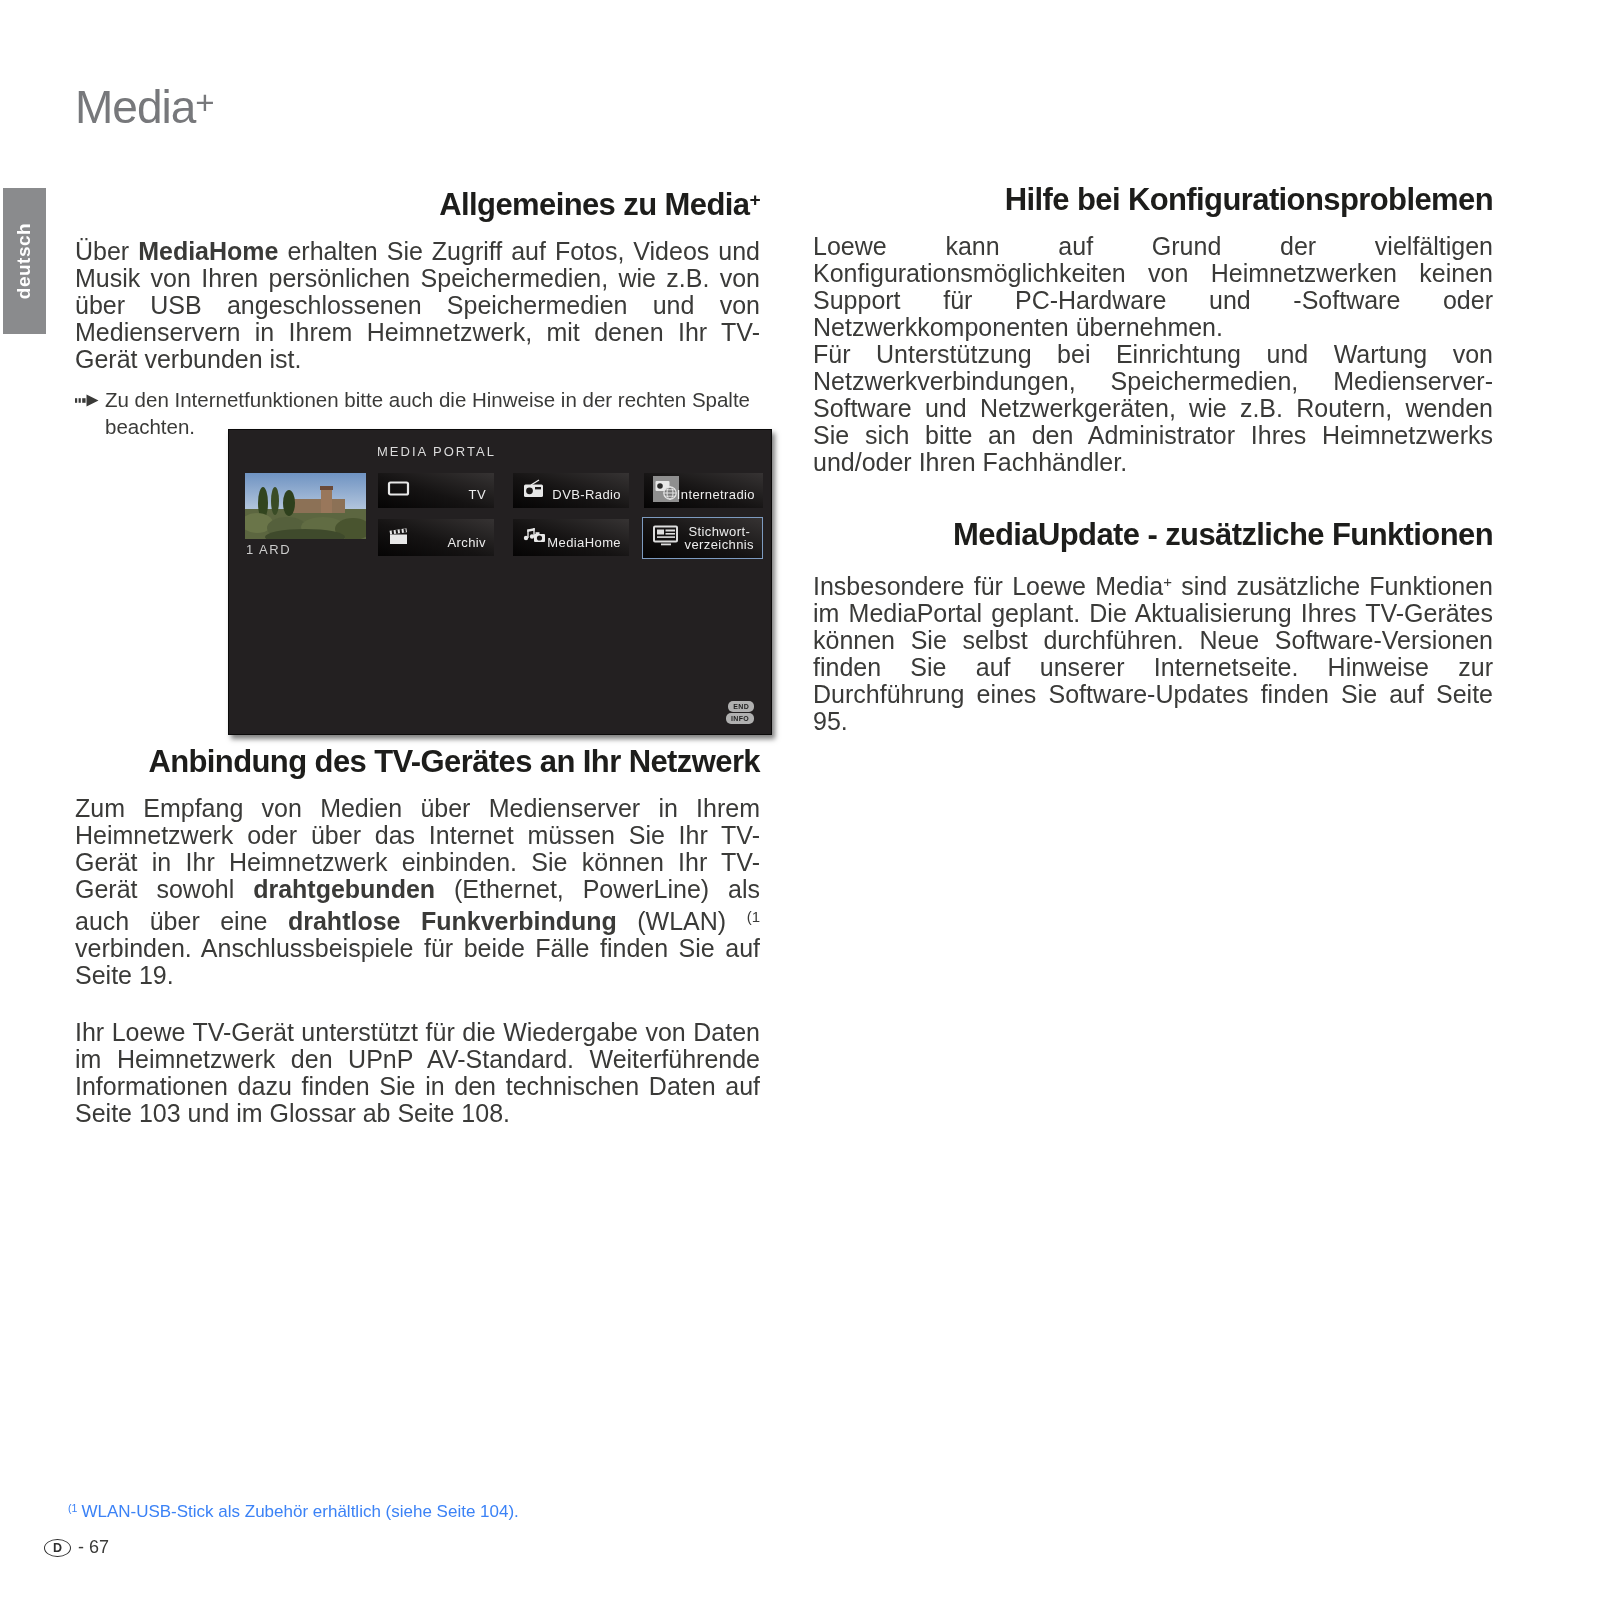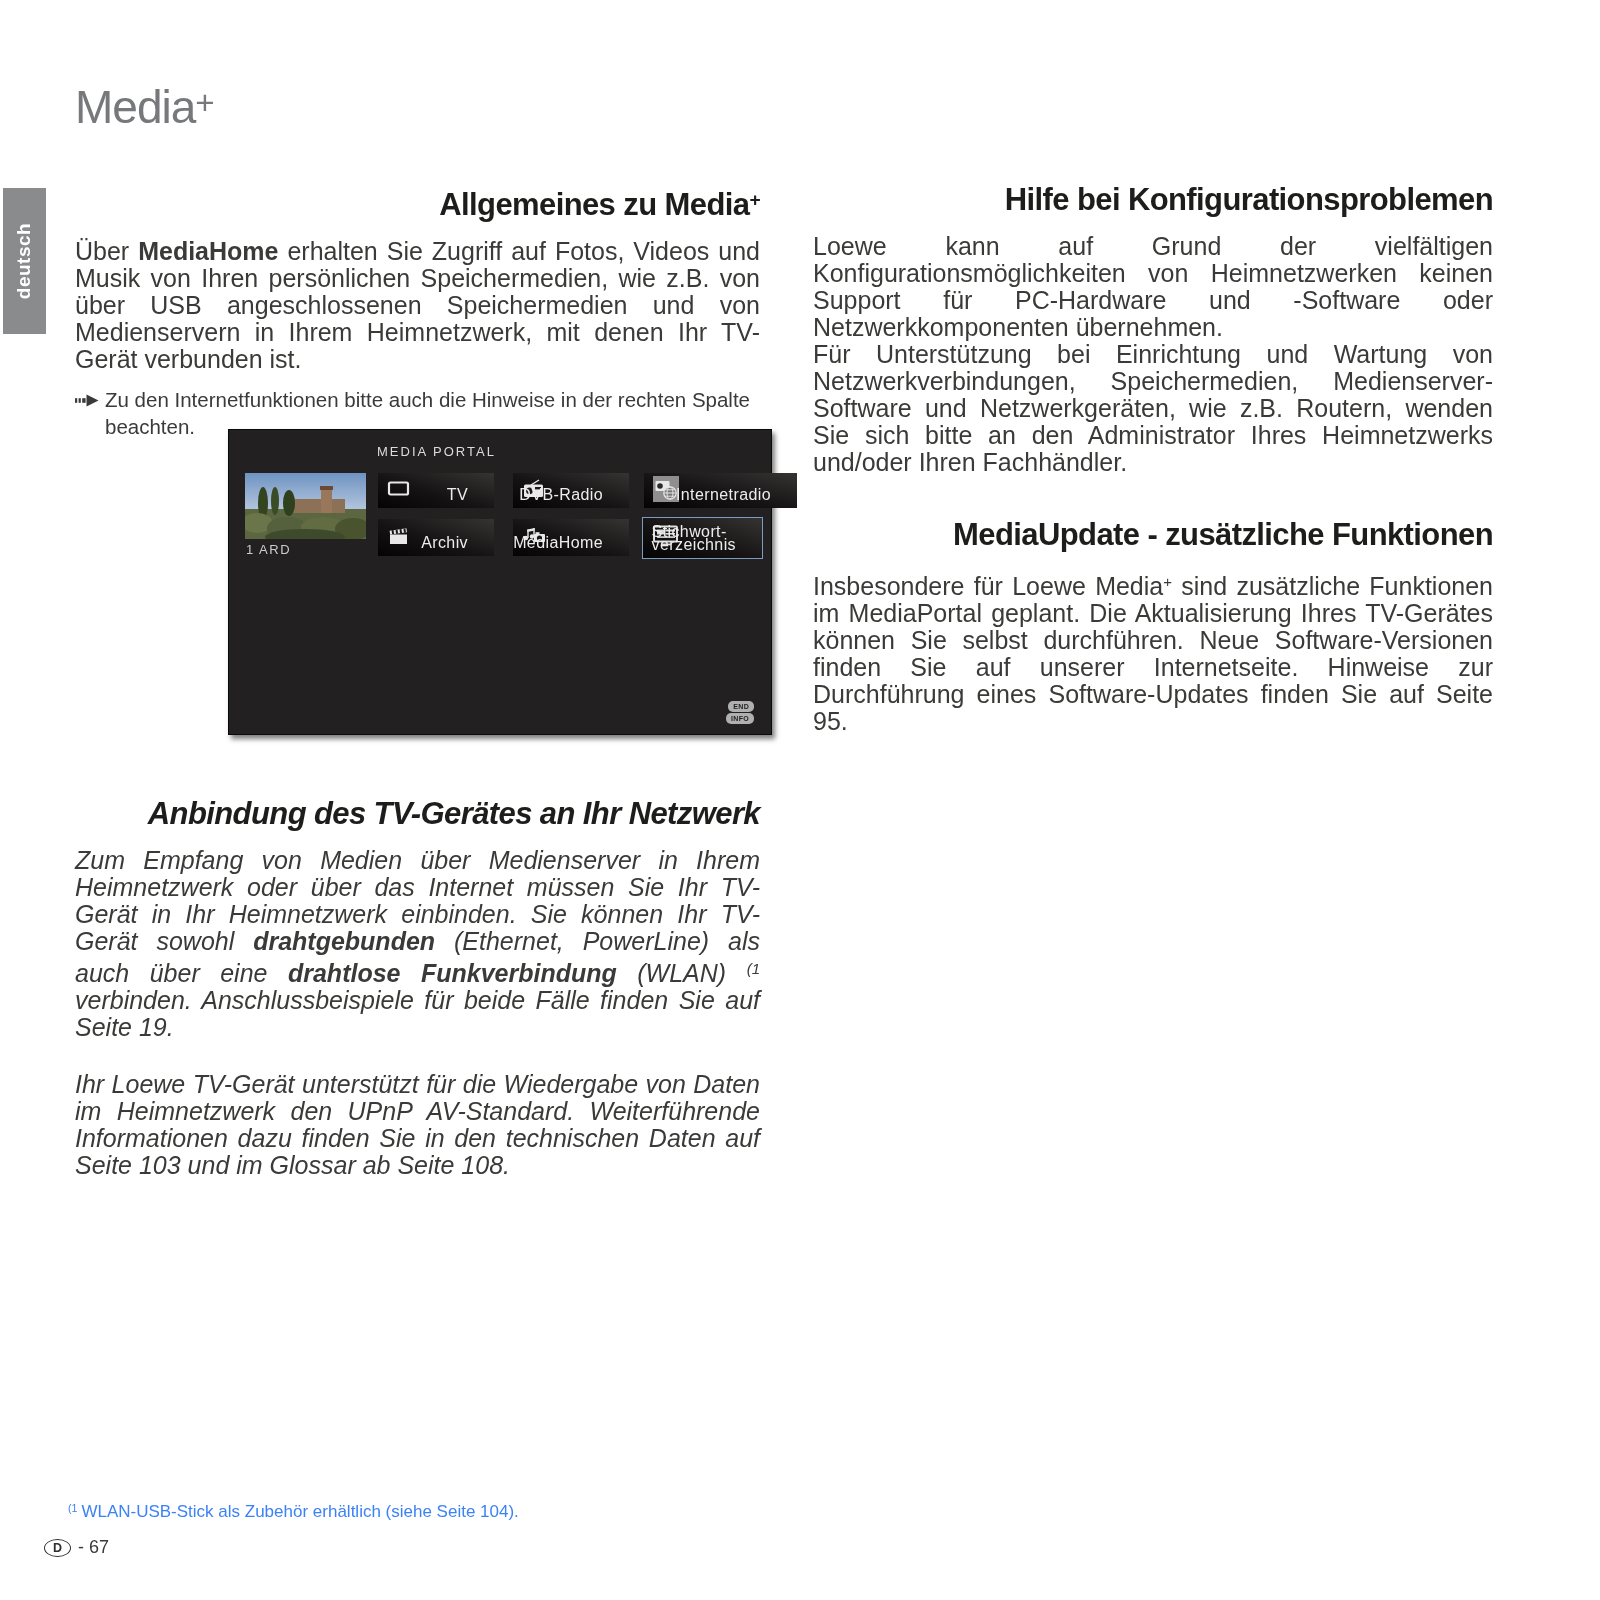--- a/index.html
+++ b/index.html
@@ -16,21 +16,21 @@
   .lang-tab{
     position:absolute;left:3px;top:188px;width:43px;height:146px;background:#8a8b8d;
     display:flex;align-items:center;justify-content:center;
   }
   .lang-tab span{
     transform:rotate(-90deg);white-space:nowrap;color:#fff;font-weight:bold;
     font-size:19px;letter-spacing:0.5px;
   }
   
   .col-left1{position:absolute;left:75px;top:183px;width:685px;}
-  .col-left2{position:absolute;left:75px;top:797px;width:685px;font-style:italic;}
+  .col-left2{position:absolute;left:75px;top:745px;width:685px;}
   .col-right{position:absolute;left:813px;top:183px;width:680px;}
   h2{
     font-size:31px;line-height:34px;font-weight:bold;letter-spacing:-0.6px;
     color:#1d1d1b;margin:0 0 16px 0;text-align:right;
   }
   h2 sup{font-size:62%;vertical-align:0.45em;}
   h2.second{margin-top:42px;}
   p.body{font-size:25px;line-height:27px;text-align:justify;margin:0;color:#3a3a38;}
   p.body + p.body.spaced{margin-top:30px;}
   p.body sup{font-size:60%;vertical-align:0.5em;}
@@ -47,27 +47,27 @@
   }
   .mp-thumb{position:absolute;left:16px;top:43px;width:121px;height:66px;display:block;}
   .mp-channel{
     position:absolute;left:17px;top:112px;font-size:13px;letter-spacing:1.5px;color:#cccccc;
   }
   .tile{
     position:absolute;background:linear-gradient(to top right,#050404 0%,#151313 45%,#363333 100%);
   }
   .tile .tile-icon{position:absolute;left:9px;top:50%;transform:translateY(-50%);}
   .tile .tile-label{
-    position:absolute;right:26px;bottom:7px;color:#ededed;font-size:16px;
-    letter-spacing:0.4px;text-align:left;line-height:13px;white-space:pre-line;
+    position:absolute;right:8px;bottom:7px;color:#ededed;font-size:13px;
+    letter-spacing:0.4px;text-align:center;line-height:13px;white-space:pre-line;
   }
   .tile.selected{border:1px solid #7d9bc0;}
   .tile-tv{left:149px;top:43px;width:116px;height:35px;}
   .tile-dvb{left:284px;top:43px;width:116px;height:35px;}
-  .tile-inet{left:415px;top:43px;width:119px;height:35px;padding-left:34px;}
+  .tile-inet{left:415px;top:43px;width:119px;height:35px;}
   .tile-archiv{left:149px;top:89px;width:116px;height:37px;}
   .tile-mediahome{left:284px;top:89px;width:116px;height:37px;}
   .tile-stichwort{left:413px;top:87px;width:119px;height:40px;}
   .pill{
     position:absolute;right:17px;background:#b0b0b0;color:#1f1f1f;border-radius:5px;
     font-size:7px;font-weight:bold;padding:1px 5px;letter-spacing:0.3px;line-height:9px;
   }
   .pill-end{top:271px;}
   .pill-info{top:283px;}
   

